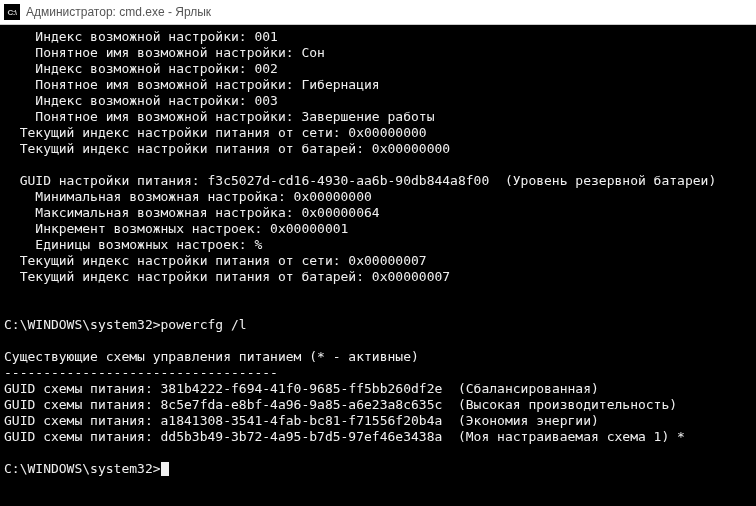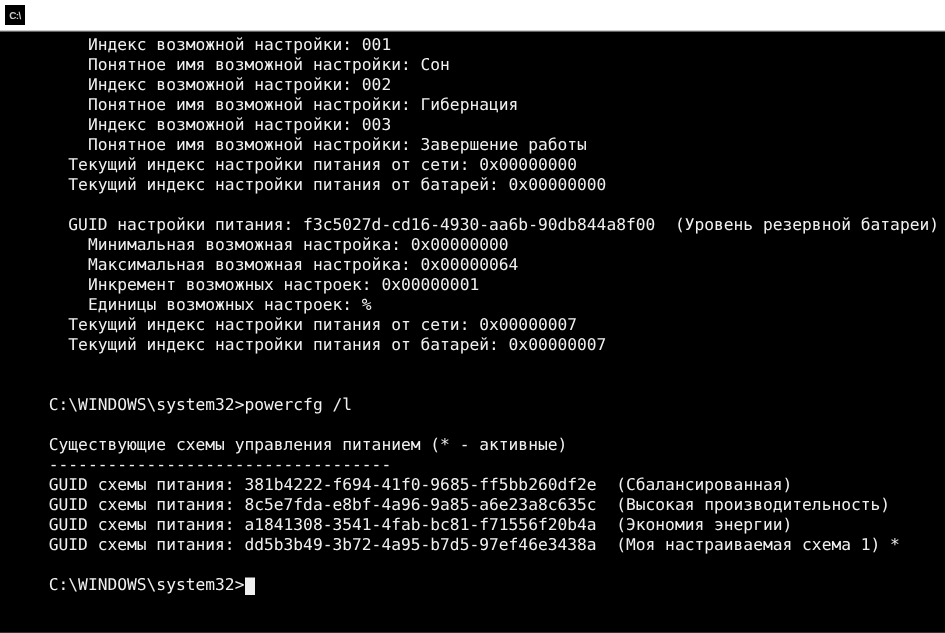--- a/index.html
+++ b/index.html
@@ -40,35 +40,36 @@
       letter-spacing: -0.5px;
     }
     .console {
       padding: 4px 0 4px 4px;
       color: #f0f0f0;
       font-size: 13px;
       line-height: 16px;
       white-space: pre;
       font-family: Consolas, "Lucida Console", monospace;
     }
-    .line { display: block; margin-left: 35px; }
+    .line { display: block; }
     .underline { }
     .cursor {
       display: inline-block;
       width: 8px;
       height: 14px;
       background: #f0f0f0;
       vertical-align: text-bottom;
       animation: blink 1s steps(1) infinite;
     }
     @keyframes blink {
       50% { opacity: 0; }
     }
   </style>
 </head>
 <body>
 
 <div class="window">
   <div class="titlebar">
     <span class="titlebar-icon">C:\</span>
+    <span>Администратор: cmd.exe - Ярлык</span>
   </div>
   <div class="console" id="console"><span class="line">    Индекс возможной настройки: 001</span><span class="line">    Понятное имя возможной настройки: Сон</span><span class="line">    Индекс возможной настройки: 002</span><span class="line">    Понятное имя возможной настройки: Гибернация</span><span class="line">    Индекс возможной настройки: 003</span><span class="line">    Понятное имя возможной настройки: Завершение работы</span><span class="line">  Текущий индекс настройки питания от сети: 0x00000000</span><span class="line">  Текущий индекс настройки питания от батарей: 0x00000000</span><span class="line">&nbsp;</span><span class="line">  GUID настройки питания: f3c5027d-cd16-4930-aa6b-90db844a8f00  (Уровень резервной батареи)</span><span class="line">    Минимальная возможная настройка: 0x00000000</span><span class="line">    Максимальная возможная настройка: 0x00000064</span><span class="line">    Инкремент возможных настроек: 0x00000001</span><span class="line">    Единицы возможных настроек: %</span><span class="line">  Текущий индекс настройки питания от сети: 0x00000007</span><span class="line">  Текущий индекс настройки питания от батарей: 0x00000007</span><span class="line">&nbsp;</span><span class="line">&nbsp;</span><span class="line">C:\WINDOWS\system32&gt;powercfg /l</span><span class="line">&nbsp;</span><span class="line">Существующие схемы управления питанием (* - активные)</span><span class="line">-----------------------------------</span><span class="line">GUID схемы питания: <span class="underline">381b4222-f694-41f0-9685-ff5bb260df2e</span>  (Сбалансированная)</span><span class="line">GUID схемы питания: 8c5e7fda-e8bf-4a96-9a85-a6e23a8c635c  (Высокая производительность)</span><span class="line">GUID схемы питания: a1841308-3541-4fab-bc81-f71556f20b4a  (Экономия энергии)</span><span class="line">GUID схемы питания: dd5b3b49-3b72-4a95-b7d5-97ef46e3438a  (Моя настраиваемая схема 1) *</span><span class="line">&nbsp;</span><span class="line">C:\WINDOWS\system32&gt;<span class="cursor"></span></span></div>
 </div>
 
 </body></html>

